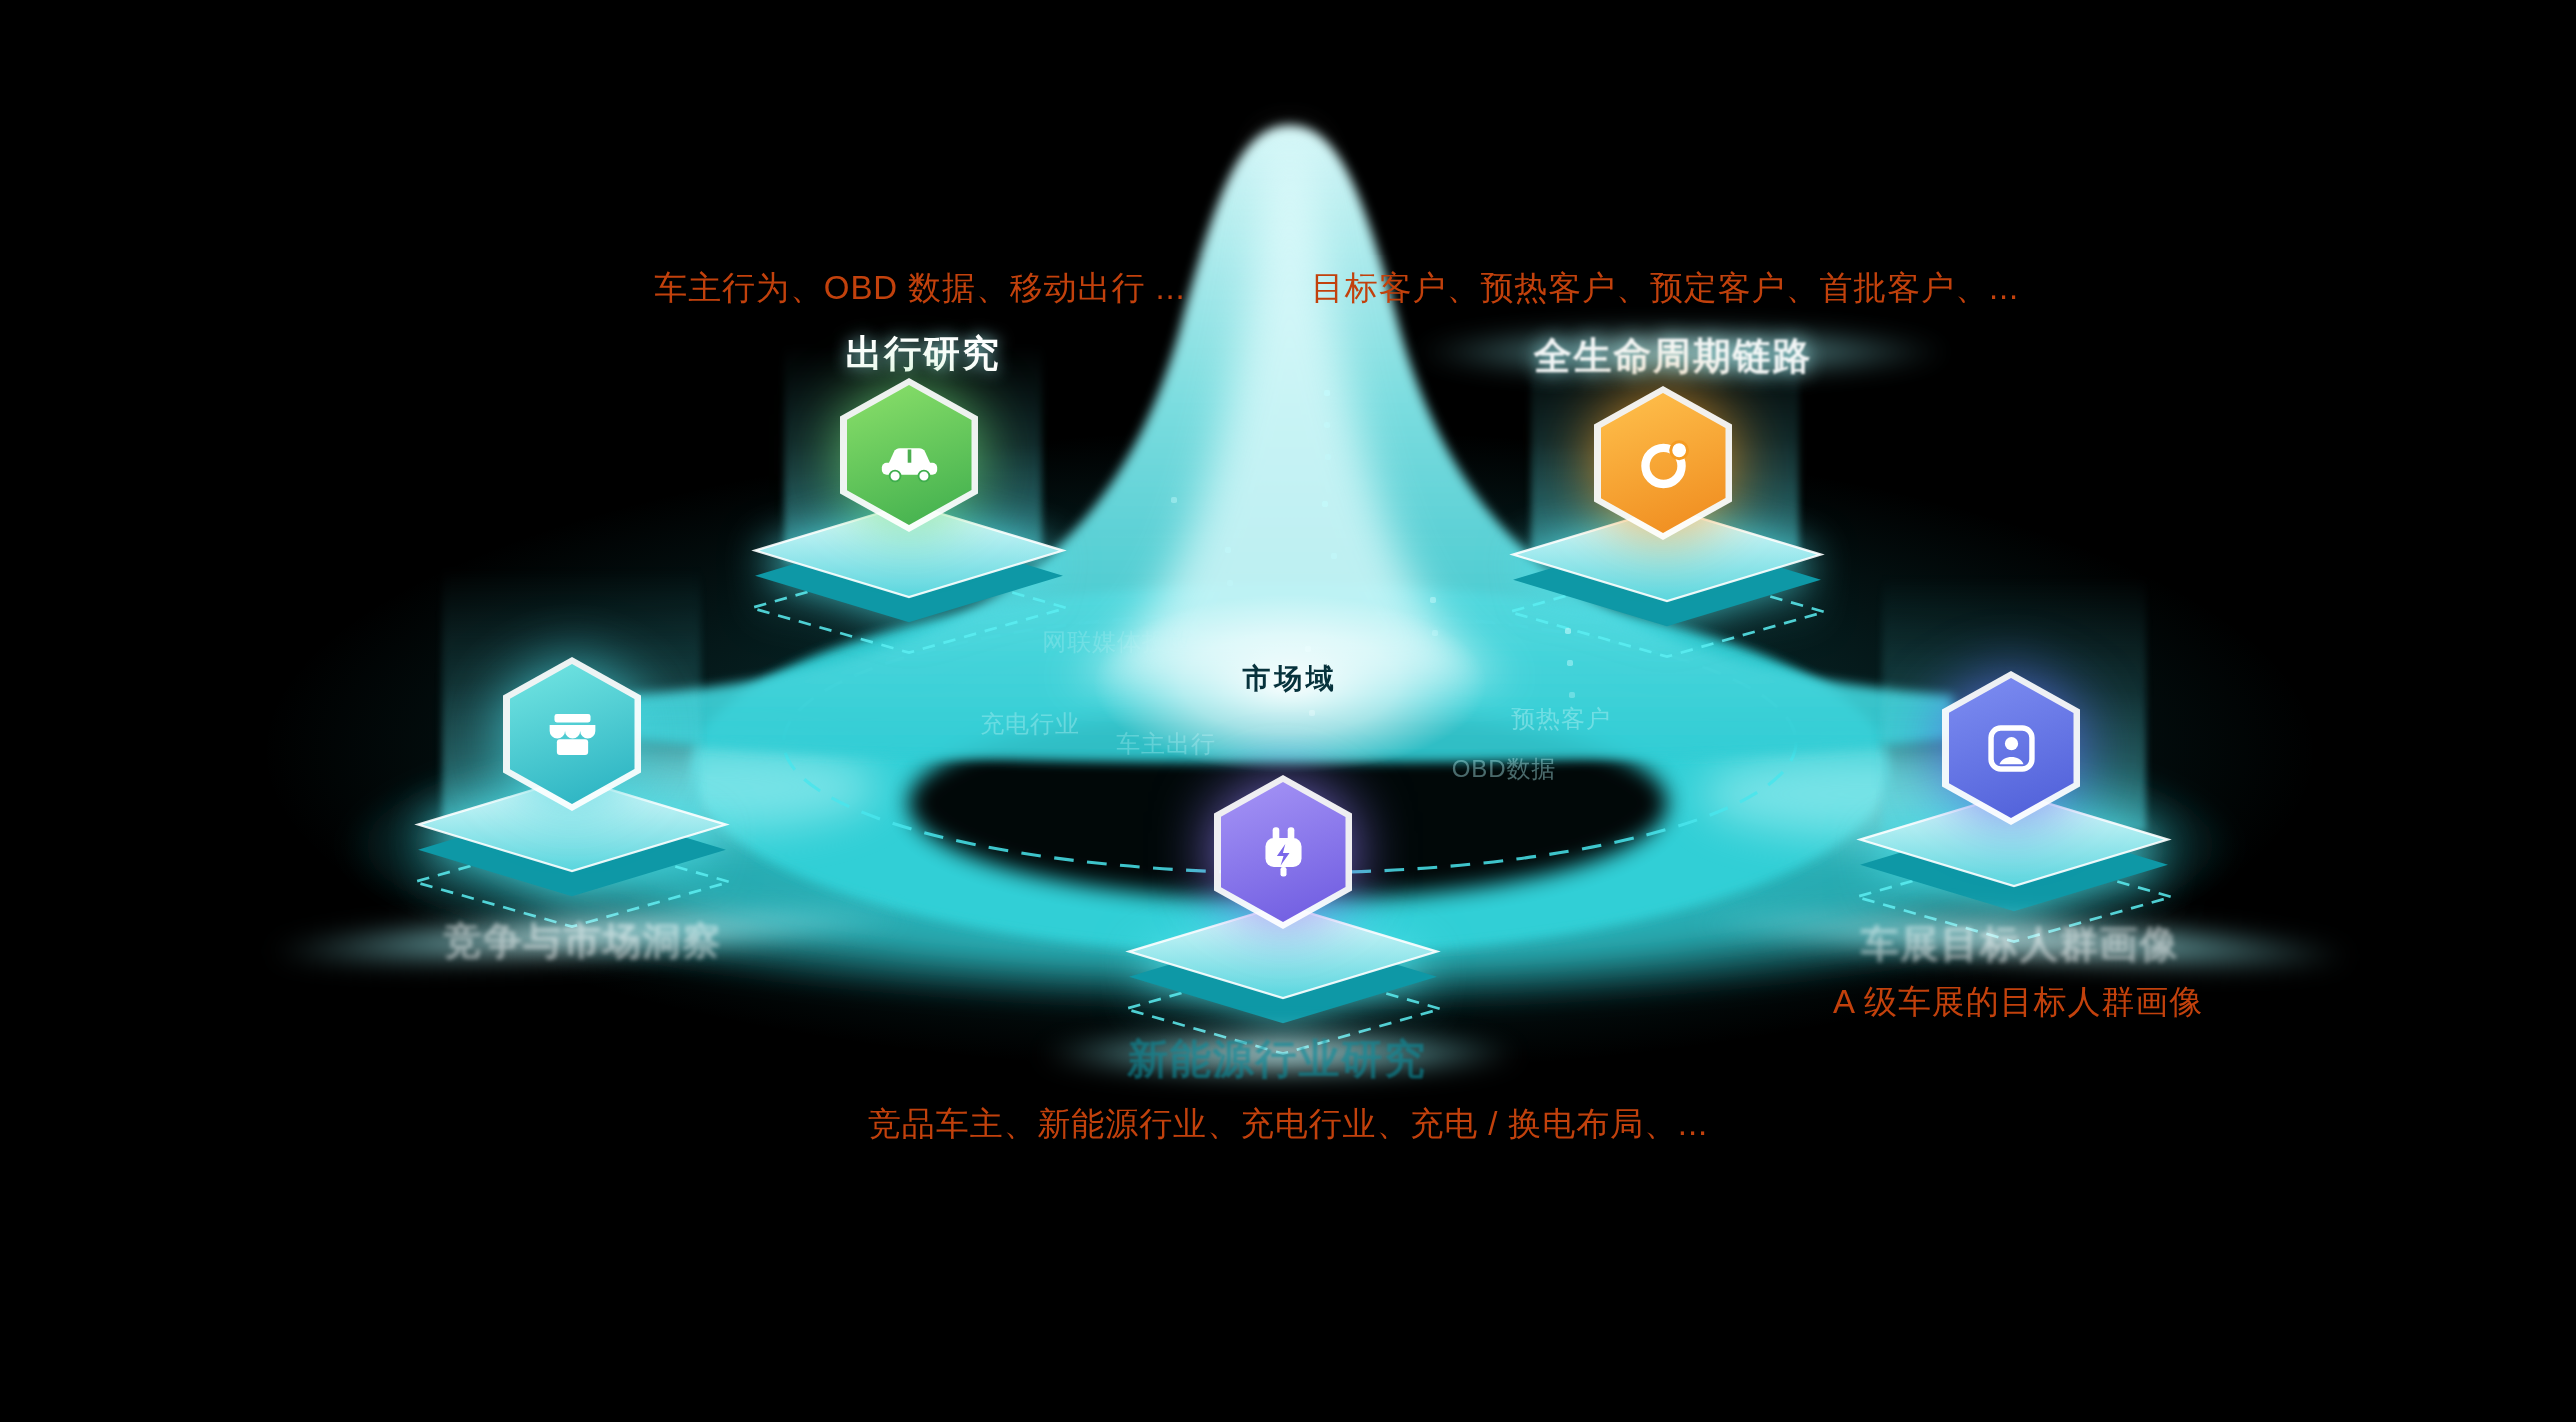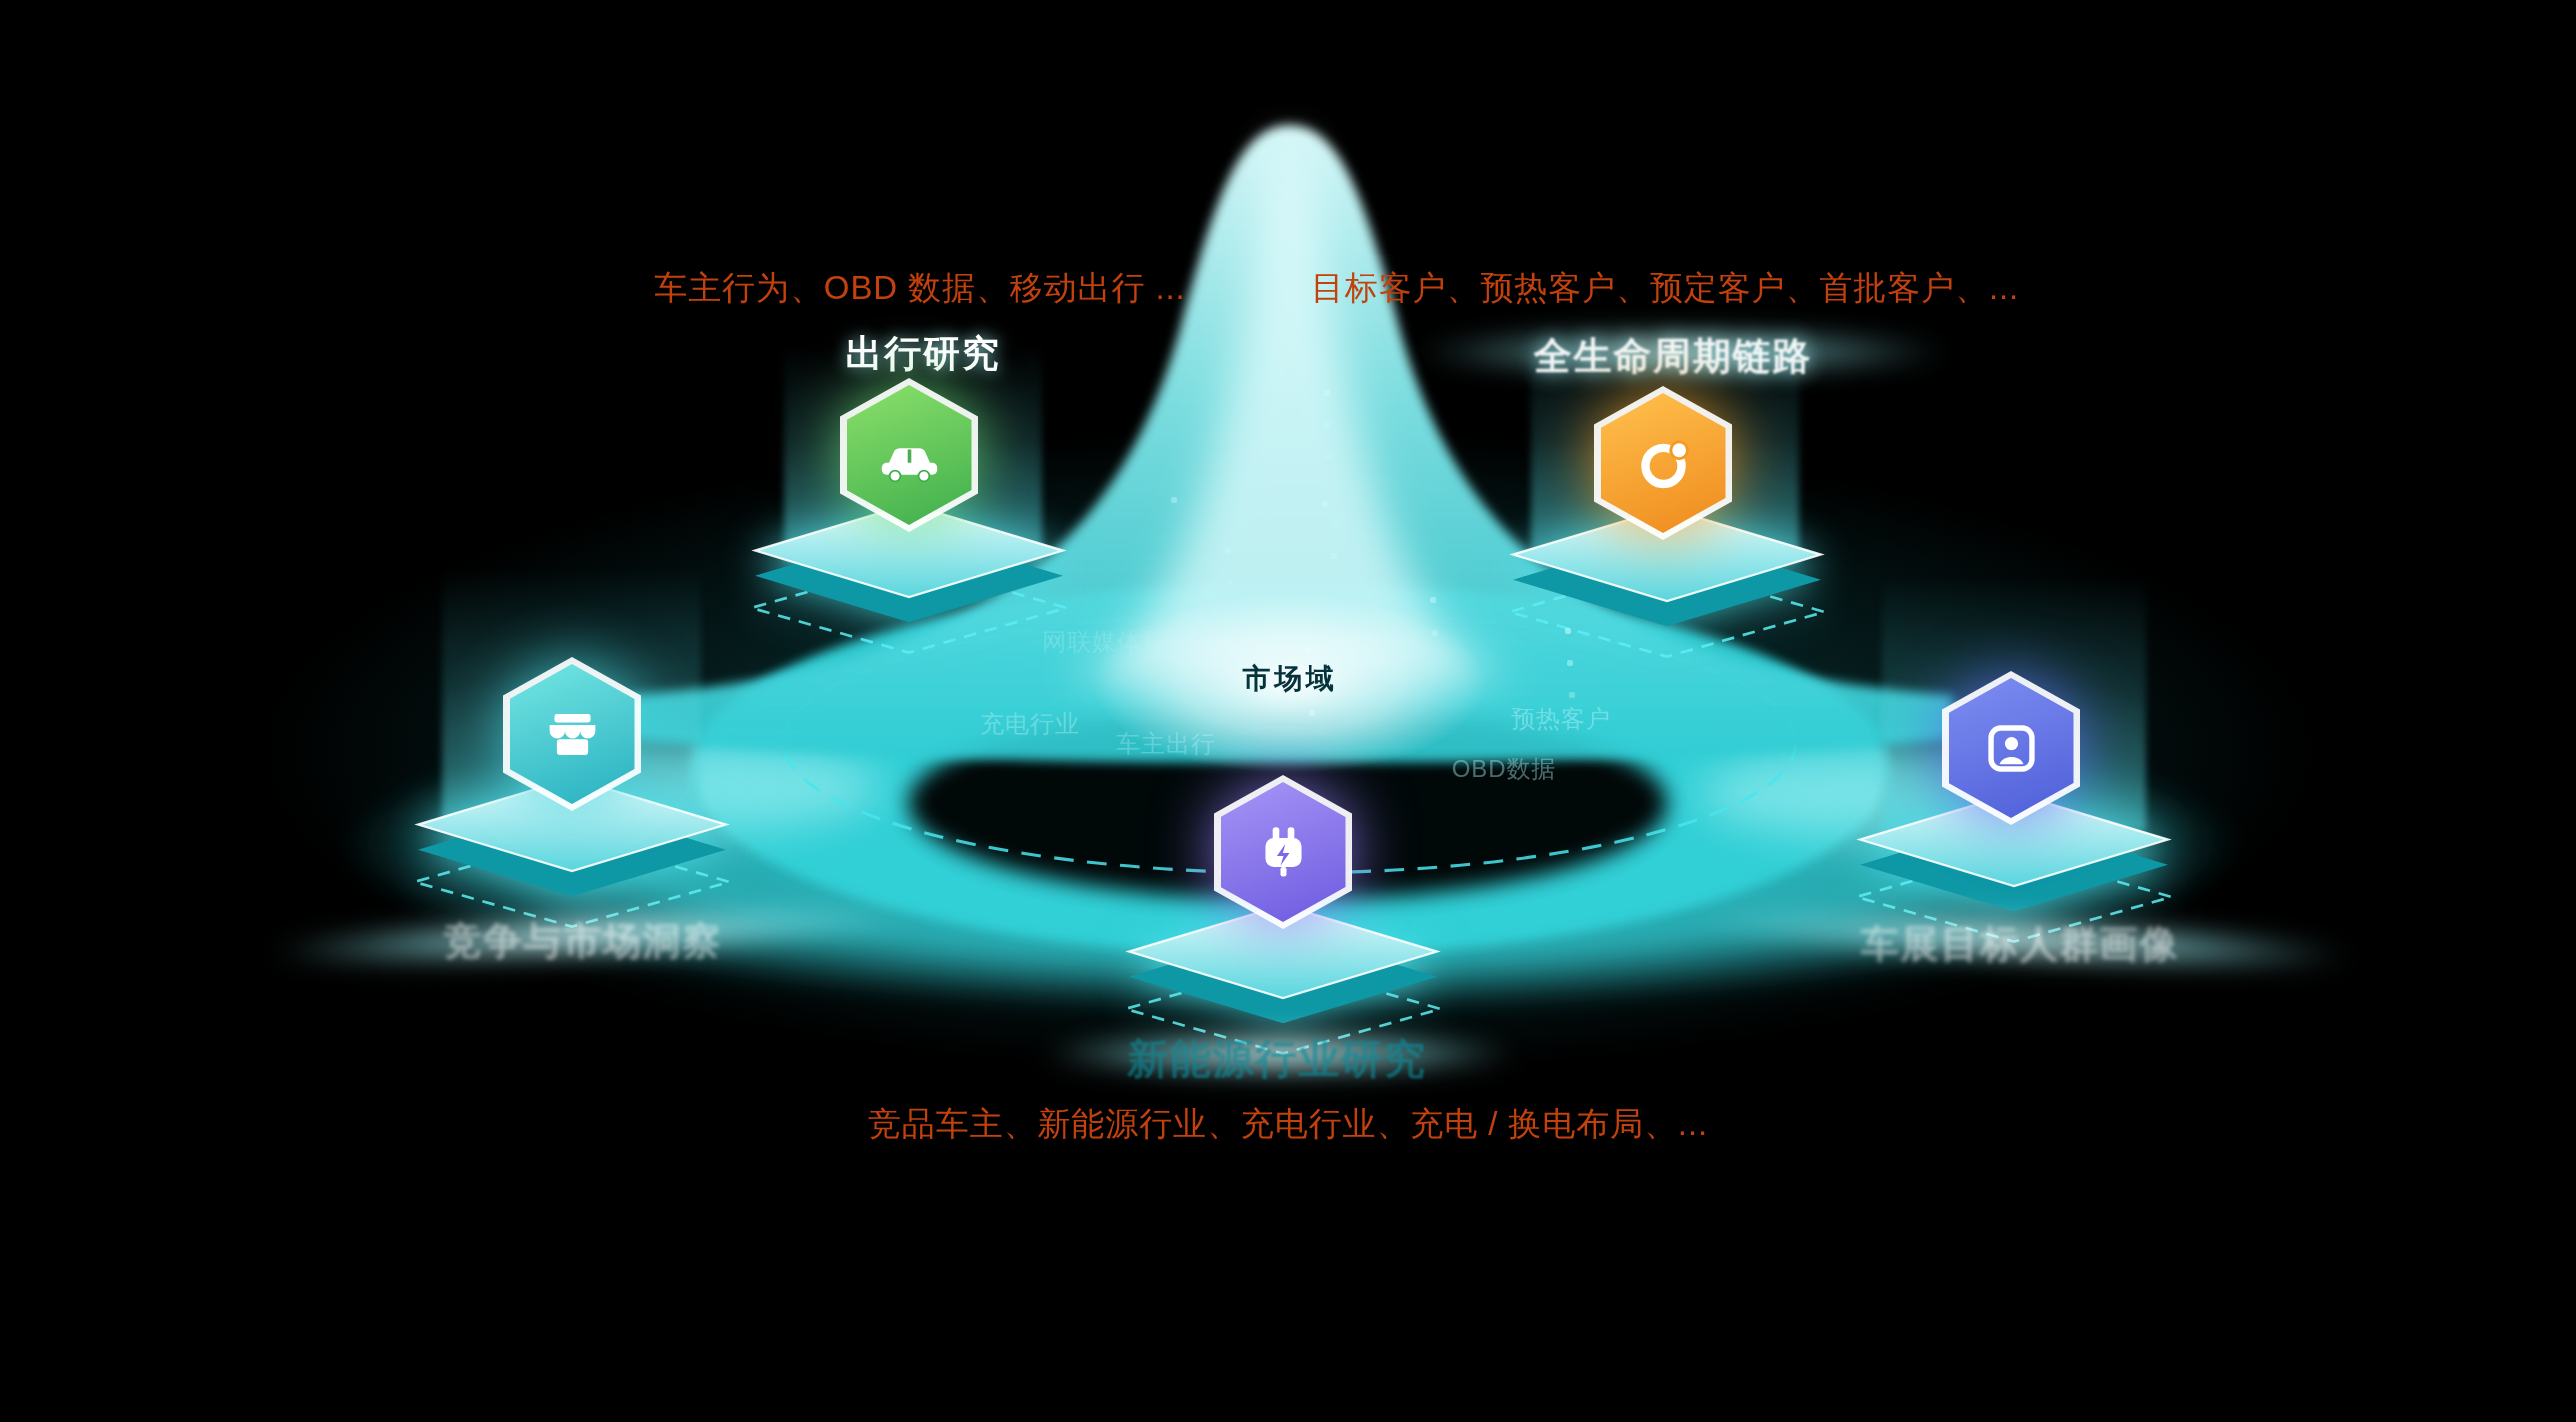--- a/index.html
+++ b/index.html
@@ -181,20 +181,21 @@
 
   <div class="desc" style="left:1665px;top:266px">目标客户、预热客户、预定客户、首批客户、...</div>
   <div class="title-washed w-tr" style="left:1673px;top:331px">全生命周期链路</div>
 
   <div class="title-washed w-left" style="left:583px;top:916px">竞争与市场洞察</div>
 
   <div class="title-washed w-bottom" style="left:1277px;top:1032px">新能源行业研究</div>
   <div class="desc" style="left:1288px;top:1102px">竞品车主、新能源行业、充电行业、充电 / 换电布局、...</div>
 
   <div class="title-washed w-right" style="left:2020px;top:919px">车展目标人群画像</div>
+  <div class="desc" style="left:2018px;top:980px">A 级车展的目标人群画像</div>
 
   <div class="hex-wrap glow-green" style="left:840px;top:378px">
     <div class="hex-rim">
       <div class="hex-fill grad-green">
         <svg class="glyph" viewBox="0 0 64 64">
           <path fill="#fff" d="M14 40 l5-11 q1.5-3 5-3 h16 q3.5 0 5 3 l5 11 z"></path>
           <rect fill="#fff" x="9" y="38" width="46" height="10" rx="4"></rect>
           <rect fill="#4cae50" x="30.5" y="27" width="3" height="11"></rect>
           <circle fill="#fff" cx="20" cy="49" r="4.5" stroke="#3fae4d" stroke-width="1.5"></circle>
           <circle fill="#fff" cx="44" cy="49" r="4.5" stroke="#3fae4d" stroke-width="1.5"></circle>

